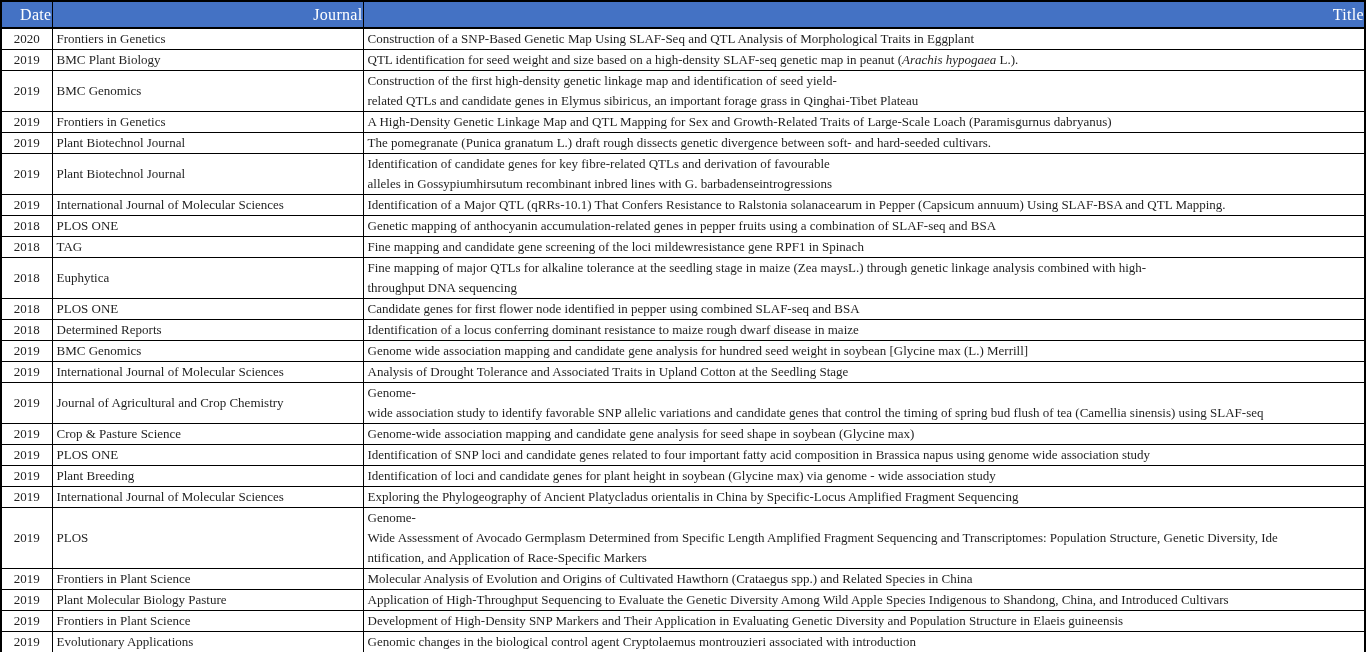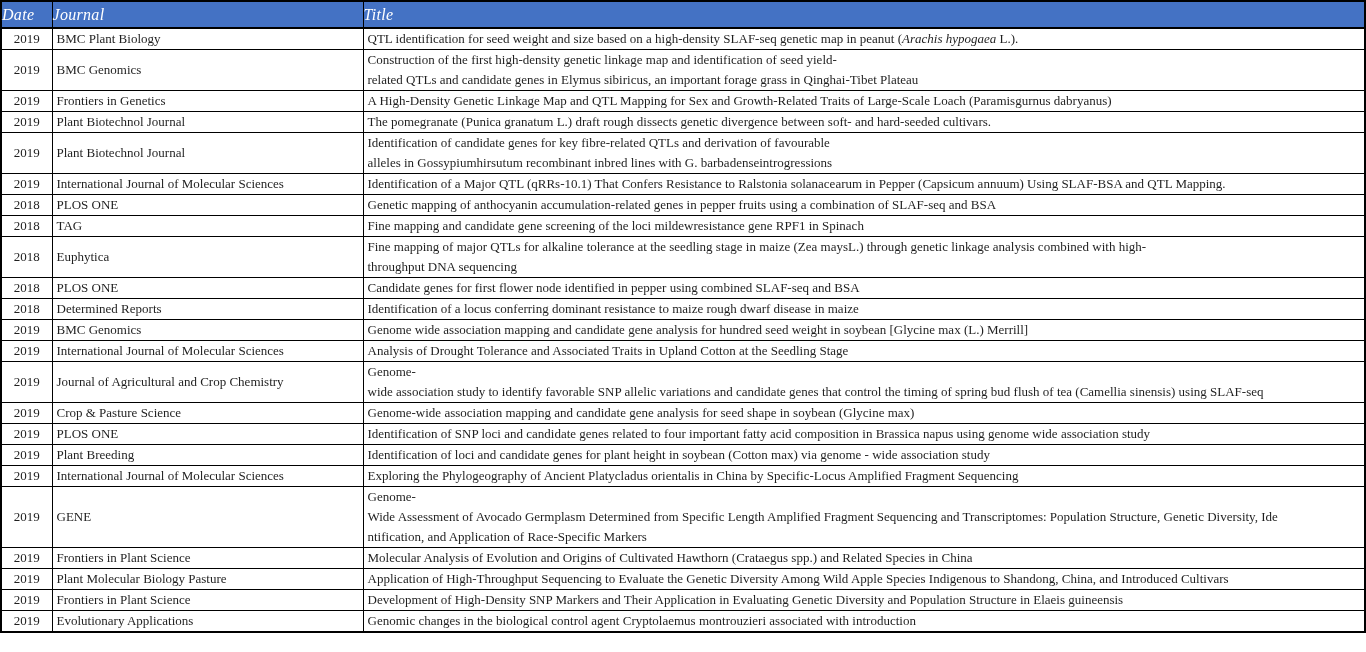--- a/index.html
+++ b/index.html
@@ -21,27 +21,26 @@
   table.pub-table col.c-date    { width: 51px; }
   table.pub-table col.c-journal { width: 311px; }
   table.pub-table col.c-title   { width: auto; }
 
   table.pub-table th {
     background: #4472C4;
     color: #ffffff;
     font-weight: normal;
     font-size: 16px;
     height: 25px;
-    text-align: left;
+    text-align: right;
     vertical-align: middle;
     border: 1px solid #000000;
     border-bottom: 2px solid #000000;
     padding: 0;
     letter-spacing: 0.3px;
-    font-style: italic;
   }
   table.pub-table td {
     border: 1px solid #000000;
     font-size: 13px;
     line-height: 20px;
     vertical-align: middle;
     padding: 0 4px;
     overflow: hidden;
   }
   td.date {
@@ -70,20 +69,25 @@
       <col class="c-title">
     </colgroup>
     <thead>
       <tr>
         <th>Date</th>
         <th>Journal</th>
         <th>Title</th>
       </tr>
     </thead>
     <tbody>
+  <tr>
+    <td class="date">2020</td>
+    <td class="journal">Frontiers in Genetics</td>
+    <td class="title">Construction of a SNP-Based Genetic Map Using SLAF-Seq and QTL Analysis of Morphological Traits in Eggplant</td>
+  </tr>
 
   <tr>
     <td class="date">2019</td>
     <td class="journal">BMC Plant Biology</td>
     <td class="title">QTL identification for seed weight and size based on a high-density SLAF-seq genetic map in peanut (<i>Arachis hypogaea</i> L.).</td>
   </tr>
 
   <tr>
     <td class="date">2019</td>
     <td class="journal">BMC Genomics</td>
@@ -174,32 +178,32 @@
 
   <tr>
     <td class="date">2019</td>
     <td class="journal">PLOS ONE</td>
     <td class="title">Identification of SNP loci and candidate genes related to four important fatty acid composition in Brassica napus using genome wide association study</td>
   </tr>
 
   <tr>
     <td class="date">2019</td>
     <td class="journal">Plant Breeding</td>
-    <td class="title">Identification of loci and candidate genes for plant height in soybean (Cotton max) via genome - wide association study</td>
+    <td class="title">Identification of loci and candidate genes for plant height in soybean (Glycine max) via genome - wide association study</td>
   </tr>
 
   <tr>
     <td class="date">2019</td>
     <td class="journal">International Journal of Molecular Sciences</td>
     <td class="title">Exploring the Phylogeography of Ancient Platycladus orientalis in China by Specific-Locus Amplified Fragment Sequencing</td>
   </tr>
 
   <tr>
     <td class="date">2019</td>
-    <td class="journal">GENE</td>
+    <td class="journal">PLOS</td>
     <td class="title">Genome-
 Wide Assessment of Avocado Germplasm Determined from Specific Length Amplified Fragment Sequencing and Transcriptomes: Population Structure, Genetic Diversity, Ide
 ntification, and Application of Race-Specific Markers</td>
   </tr>
 
   <tr>
     <td class="date">2019</td>
     <td class="journal">Frontiers in Plant Science</td>
     <td class="title">Molecular Analysis of Evolution and Origins of Cultivated Hawthorn (Crataegus spp.) and Related Species in China</td>
   </tr>

